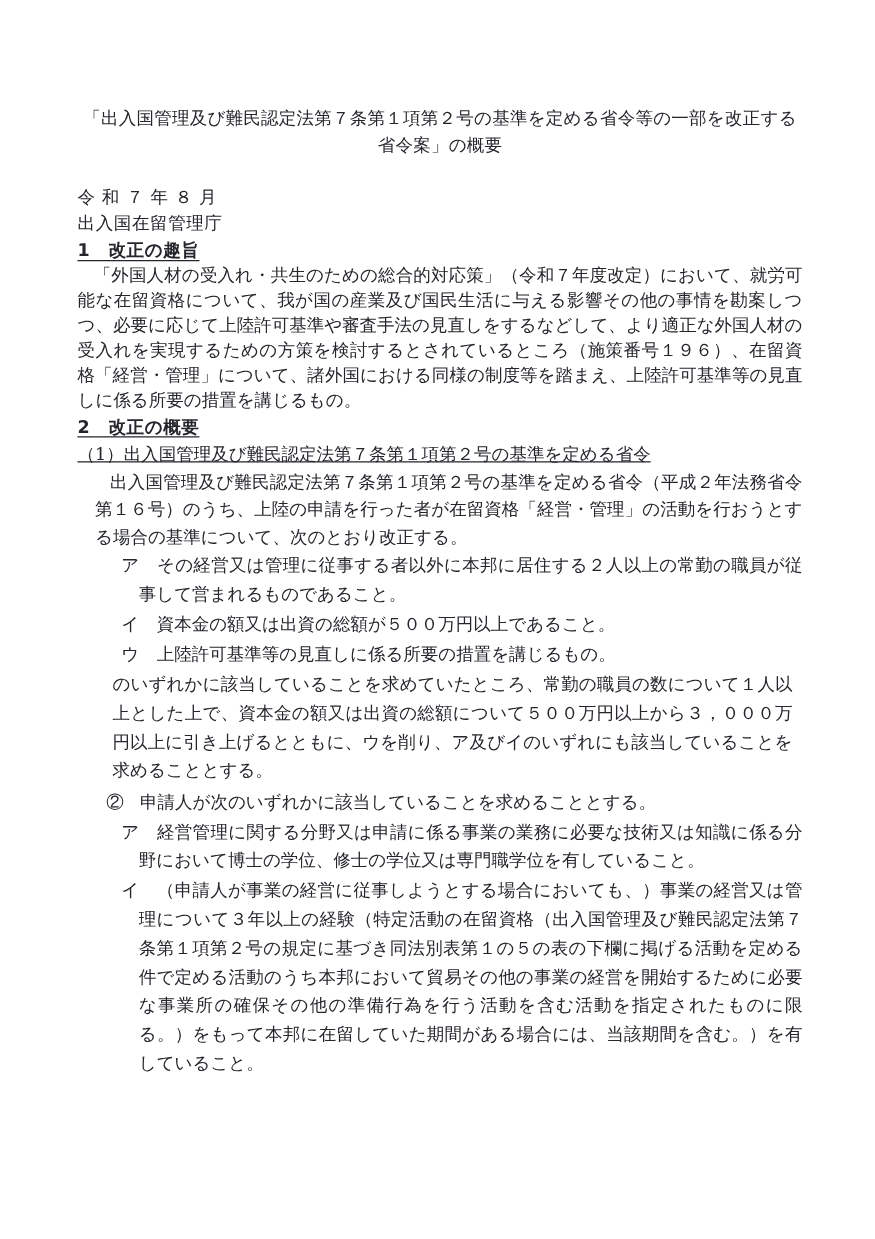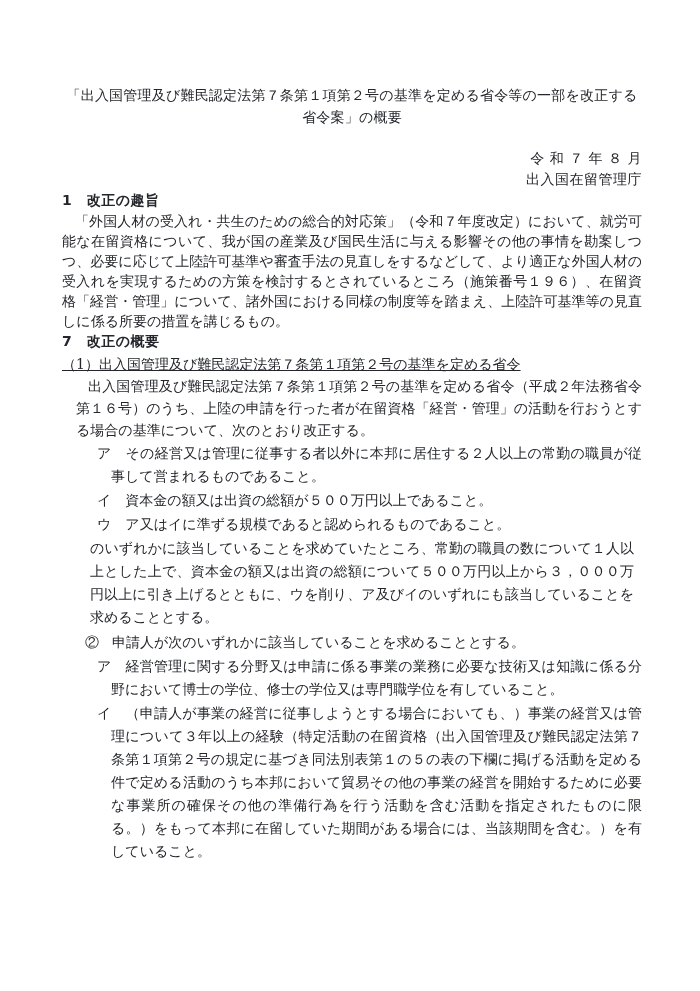--- a/index.html
+++ b/index.html
@@ -21,30 +21,31 @@
     height: 991px;
     padding: 84px 58px 20px 62px;
     background: #ffffff;
   }
   .doc-title {
     text-align: center;
     line-height: 22px;
     letter-spacing: 0.2px;
   }
   .doc-meta {
-    text-align: right;
+    text-align: left;
     margin-top: 20px;
     line-height: 21px;
     letter-spacing: 0.5px;
   }
   .section-heading {
     margin: 2px 0 0 0;
     font-family: "DejaVu Sans", "Liberation Sans", sans-serif;
     font-weight: bold;
     font-size: 14px;
+    text-decoration: underline;
     text-underline-offset: 3px;
     letter-spacing: 0.5px;
   }
   p { margin: 0; }
   .s1-body {
     margin-top: 1px;
     text-indent: 13px;
     line-height: 20px;
     text-align: justify;
   }
@@ -90,37 +91,37 @@
 
   <div class="doc-meta">
     <div>令 和 ７ 年 ８ 月</div>
     <div>出入国在留管理庁</div>
   </div>
 
   <div class="section-heading">1　改正の趣旨</div>
 
   <p class="s1-body">「外国人材の受入れ・共生のための総合的対応策」（令和７年度改定）において、就労可能な在留資格について、我が国の産業及び国民生活に与える影響その他の事情を勘案しつつ、必要に応じて上陸許可基準や審査手法の見直しをするなどして、より適正な外国人材の受入れを実現するための方策を検討するとされているところ（施策番号１９６）、在留資格「経営・管理」について、諸外国における同様の制度等を踏まえ、上陸許可基準等の見直しに係る所要の措置を講じるもの。</p>
 
-  <div class="section-heading">7　改正の概要</div>
+  <div class="section-heading">2　改正の概要</div>
 
   <p class="sub1-heading">（1）出入国管理及び難民認定法第７条第１項第２号の基準を定める省令</p>
 
   <p class="sub1-intro">出入国管理及び難民認定法第７条第１項第２号の基準を定める省令（平成２年法務省令第１６号）のうち、上陸の申請を行った者が在留資格「経営・管理」の活動を行おうとする場合の基準について、次のとおり改正する。</p>
 
 
   <div class="kana-item">
     <span class="marker">ア</span><span>その経営又は管理に従事する者以外に本邦に居住する２人以上の常勤の職員が従事して営まれるものであること。</span>
   </div>
 
   <div class="kana-item">
     <span class="marker">イ</span><span>資本金の額又は出資の総額が５００万円以上であること。</span>
   </div>
 
   <div class="kana-item">
-    <span class="marker">ウ</span><span>ア又はイに準ずる規模であると認められるものであること。</span>
+    <span class="marker">ウ</span><span>上陸許可基準等の見直しに係る所要の措置を講じるもの。</span>
   </div>
 
   <p class="conclusion">のいずれかに該当していることを求めていたところ、常勤の職員の数について１人以上とした上で、資本金の額又は出資の総額について５００万円以上から３，０００万円以上に引き上げるとともに、ウを削り、ア及びイのいずれにも該当していることを求めることとする。</p>
 
   <div class="num-item">
     <span class="marker">②</span><span>申請人が次のいずれかに該当していることを求めることとする。</span>
   </div>
 
   <div class="kana-item">
     <span class="marker">ア</span><span>経営管理に関する分野又は申請に係る事業の業務に必要な技術又は知識に係る分野において博士の学位、修士の学位又は専門職学位を有していること。</span>

